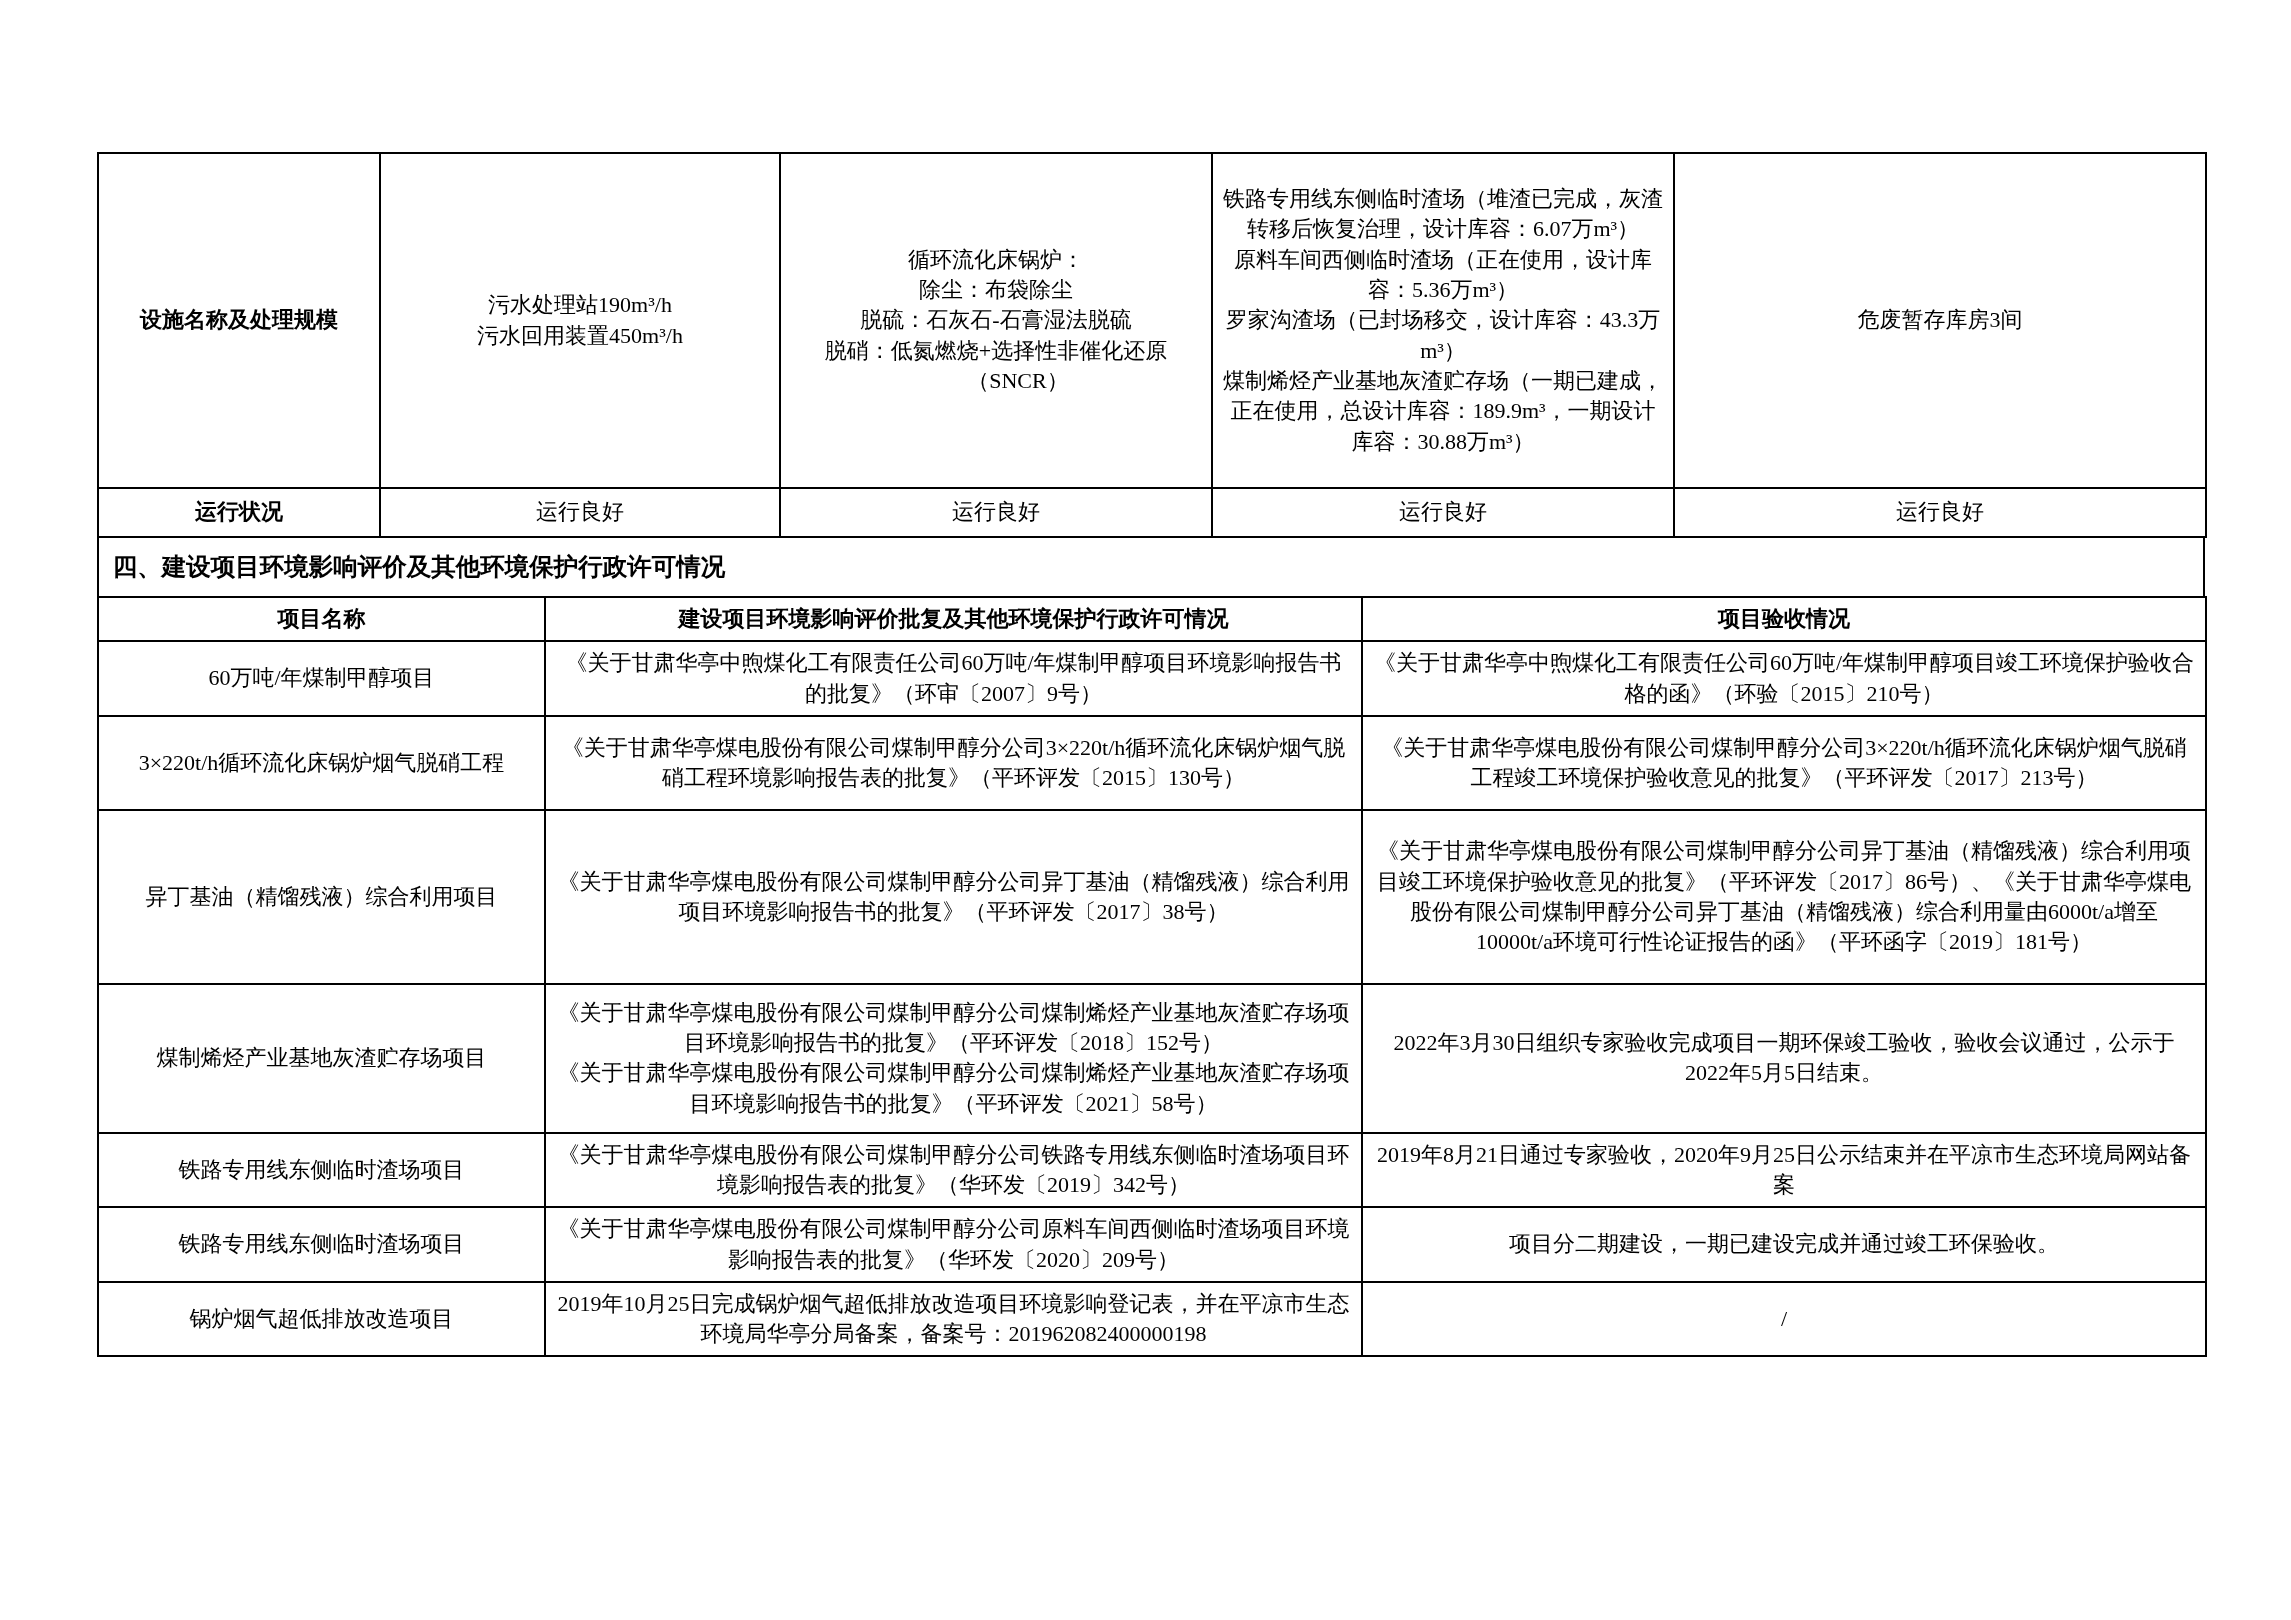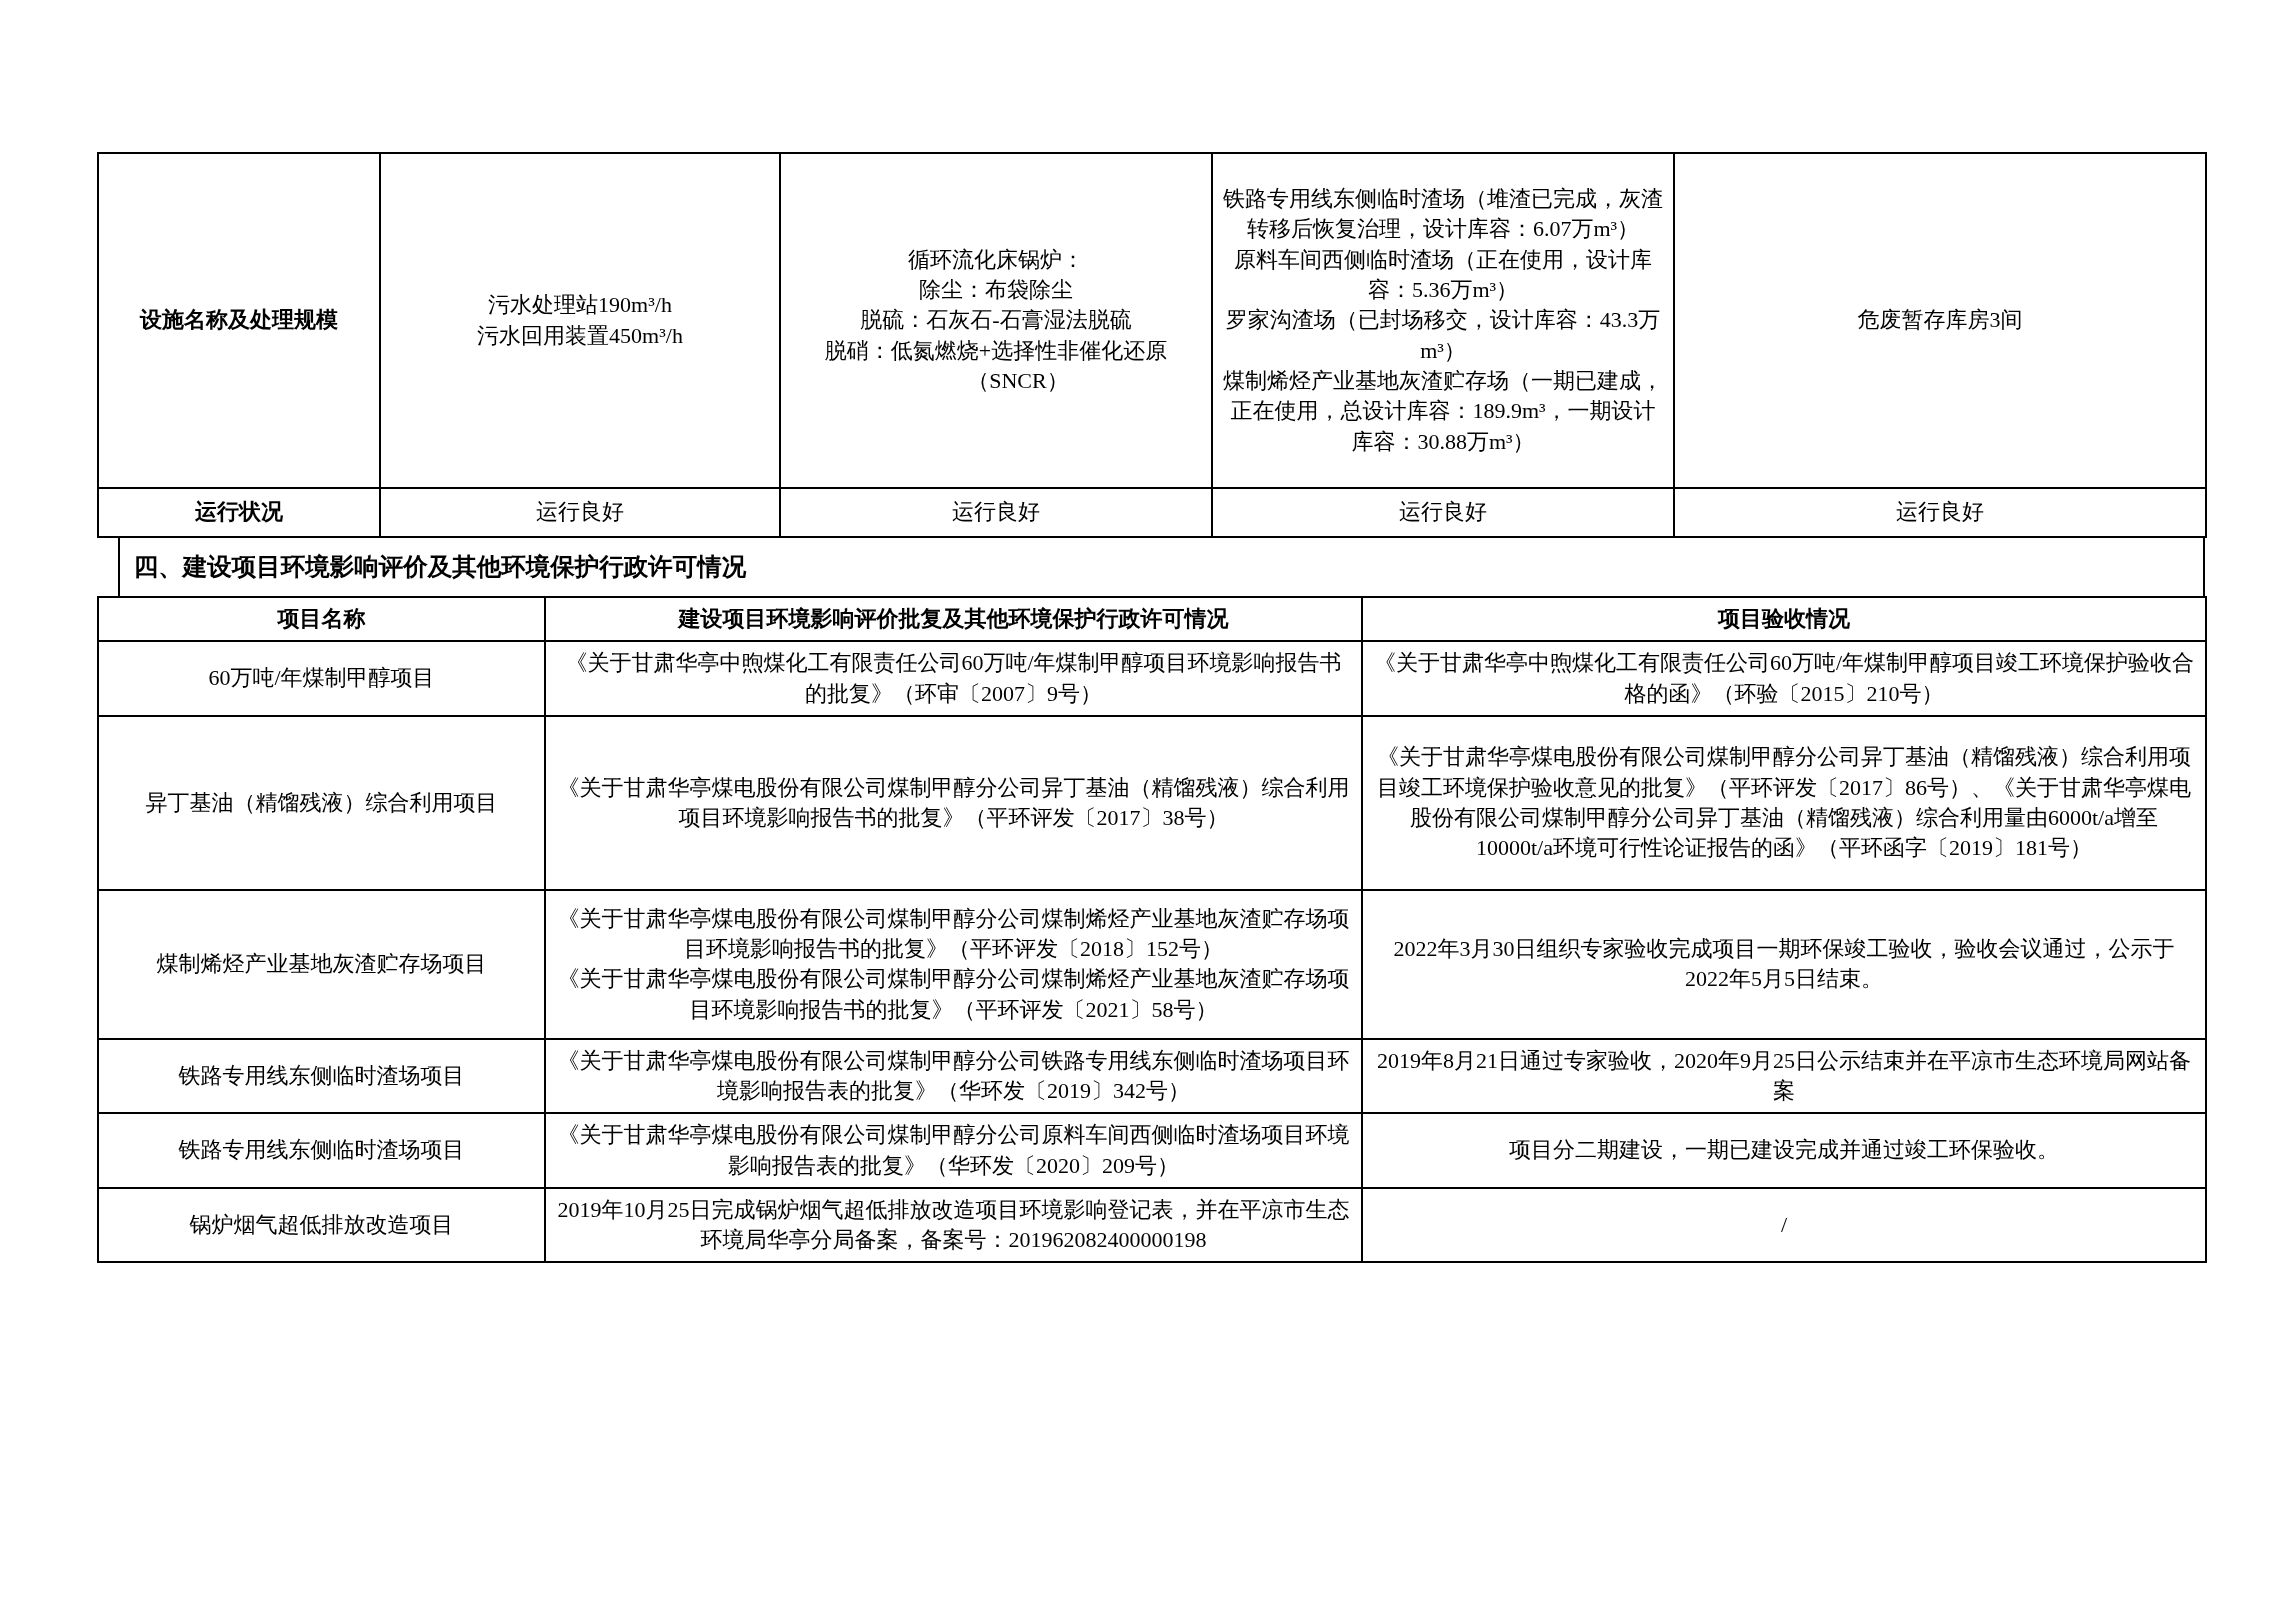--- a/index.html
+++ b/index.html
@@ -22,21 +22,20 @@
     overflow:hidden;
     word-break:break-word;
   }
   td.hdr{font-weight:bold;font-size:23.5px;white-space:normal;}
   .left-block{display:inline-block;text-align:center;white-space:pre-line;}
   .section-bar{
     border-left:2.9px solid #000;border-right:2.9px solid #000;
     padding:12.7px 13.7px 13.7px 13.7px;
     font-weight:bold;font-size:24.5px;line-height:1.3;
     text-align:left;
-    margin-left:21px;
   }
   .section-bar.last{border-bottom:2.9px solid #000;}
 </style>
 </head>
 <body>
 
 <div class="page">
   <div class="doc">
 
     <table class="t">
@@ -85,20 +84,25 @@
           <tr style="height:40px">
         <td class="hdr">项目名称</td>
         <td class="hdr">建设项目环境影响评价批复及其他环境保护行政许可情况</td>
         <td class="hdr">项目验收情况</td>
       </tr>
       <tr style="height:71px">
         <td>60万吨/年煤制甲醇项目</td>
         <td>《关于甘肃华亭中煦煤化工有限责任公司60万吨/年煤制甲醇项目环境影响报告书的批复》（环审〔2007〕9号）</td>
         <td>《关于甘肃华亭中煦煤化工有限责任公司60万吨/年煤制甲醇项目竣工环境保护验收合格的函》（环验〔2015〕210号）</td>
       </tr>
+      <tr style="height:94px">
+        <td>3×220t/h循环流化床锅炉烟气脱硝工程</td>
+        <td>《关于甘肃华亭煤电股份有限公司煤制甲醇分公司3×220t/h循环流化床锅炉烟气脱硝工程环境影响报告表的批复》（平环评发〔2015〕130号）</td>
+        <td>《关于甘肃华亭煤电股份有限公司煤制甲醇分公司3×220t/h循环流化床锅炉烟气脱硝工程竣工环境保护验收意见的批复》（平环评发〔2017〕213号）</td>
+      </tr>
       <tr style="height:174px">
         <td>异丁基油（精馏残液）综合利用项目</td>
         <td>《关于甘肃华亭煤电股份有限公司煤制甲醇分公司异丁基油（精馏残液）综合利用项目环境影响报告书的批复》（平环评发〔2017〕38号）</td>
         <td>《关于甘肃华亭煤电股份有限公司煤制甲醇分公司异丁基油（精馏残液）综合利用项目竣工环境保护验收意见的批复》（平环评发〔2017〕86号）、《关于甘肃华亭煤电股份有限公司煤制甲醇分公司异丁基油（精馏残液）综合利用量由6000t/a增至10000t/a环境可行性论证报告的函》（平环函字〔2019〕181号）</td>
       </tr>
       <tr style="height:149px">
         <td>煤制烯烃产业基地灰渣贮存场项目</td>
         <td>《关于甘肃华亭煤电股份有限公司煤制甲醇分公司煤制烯烃产业基地灰渣贮存场项目环境影响报告书的批复》（平环评发〔2018〕152号）
 《关于甘肃华亭煤电股份有限公司煤制甲醇分公司煤制烯烃产业基地灰渣贮存场项目环境影响报告书的批复》（平环评发〔2021〕58号）</td>
         <td>2022年3月30日组织专家验收完成项目一期环保竣工验收，验收会议通过，公示于2022年5月5日结束。</td>

